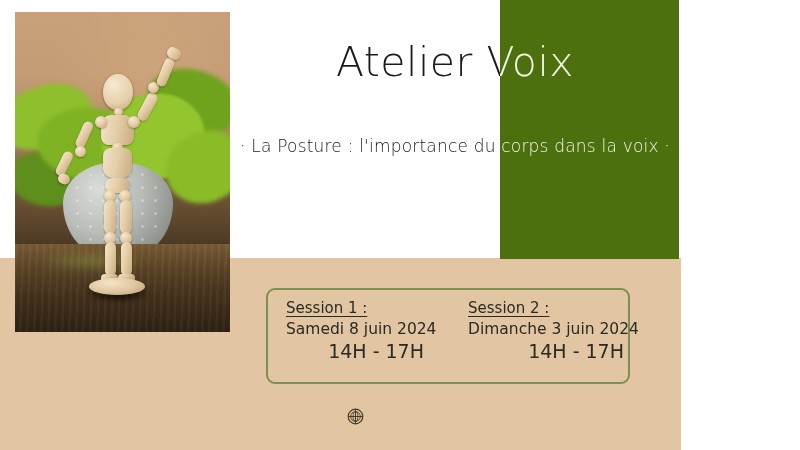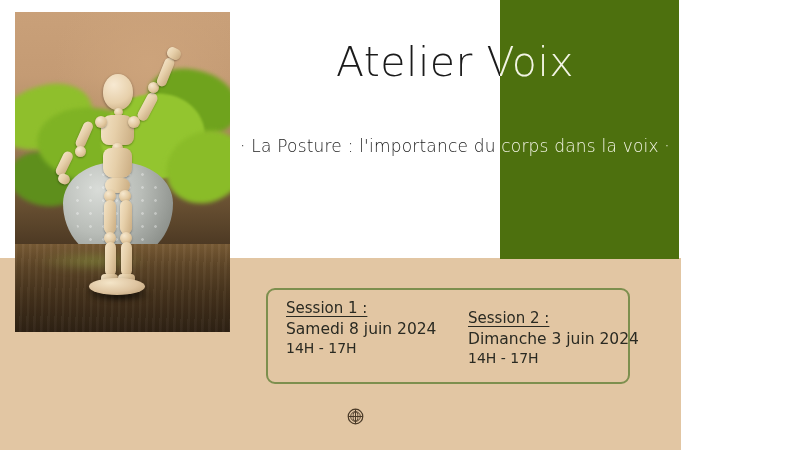--- a/index.html
+++ b/index.html
@@ -261,38 +261,38 @@
     justify-content: space-between;
     padding: 9px 0 0 18px;
   }
   .session-col {
     width: 160px;
     color: #2a2a22;
     font-family: "DejaVu Sans", sans-serif;
     font-weight: 400;
   }
   .session-col.left  { text-align: left; }
-  .session-col.right { text-align: left; padding-left: 8px; margin-top: 10px; }
+  .session-col.right { text-align: left; padding-left: 8px; }
   .session-head {
     font-size: 15px;
     text-decoration: underline;
     text-underline-offset: 3px;
     margin-bottom: 3px;
     display: block;
   }
   .session-date {
     font-size: 15.5px;
     display: block;
     margin-bottom: 2px;
     white-space: nowrap;
   }
   .session-time {
-    font-size: 14px;
+    font-size: 19px;
     display: block;
-    text-align: left;
+    text-align: right;
   }
   .session-col.left  .session-time { padding-right: 22px; }
   .session-col.right .session-time { padding-right: 4px; }
 
   
   .footer {
     position: absolute;
     left: 255px;
     top: 404px;
     width: 200px;

